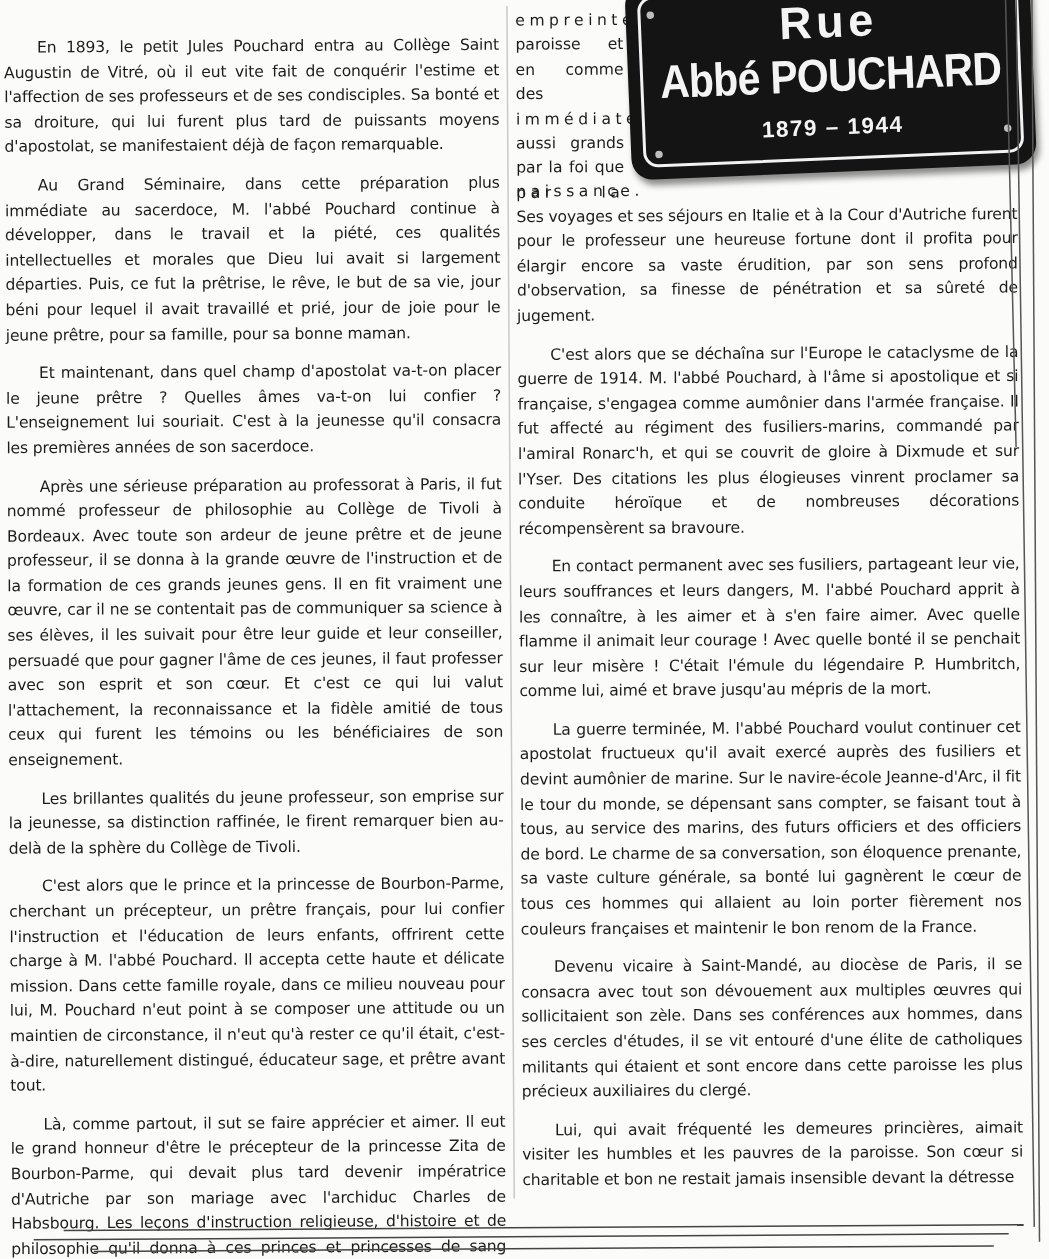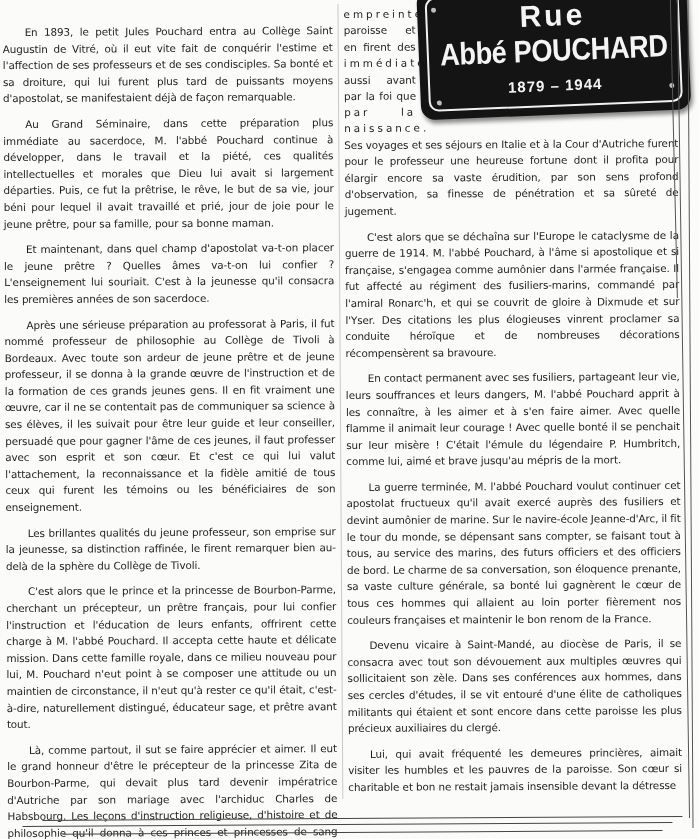--- a/index.html
+++ b/index.html
@@ -146,23 +146,23 @@
     <p>Et maintenant, dans quel champ d'apostolat va-t-on placer le jeune prêtre ? Quelles âmes va-t-on lui confier ? L'enseignement lui souriait. C'est à la jeunesse qu'il consacra les premières années de son sacerdoce.</p>
     <p>Après une sérieuse préparation au professorat à Paris, il fut nommé professeur de philosophie au Collège de Tivoli à Bordeaux. Avec toute son ardeur de jeune prêtre et de jeune professeur, il se donna à la grande œuvre de l'instruction et de la formation de ces grands jeunes gens. Il en fit vraiment une œuvre, car il ne se contentait pas de communiquer sa science à ses élèves, il les suivait pour être leur guide et leur conseiller, persuadé que pour gagner l'âme de ces jeunes, il faut professer avec son esprit et son cœur. Et c'est ce qui lui valut l'attachement, la reconnaissance et la fidèle amitié de tous ceux qui furent les témoins ou les bénéficiaires de son enseignement.</p>
     <p>Les brillantes qualités du jeune professeur, son emprise sur la jeunesse, sa distinction raffinée, le firent remarquer bien au-delà de la sphère du Collège de Tivoli.</p>
     <p>C'est alors que le prince et la princesse de Bourbon-Parme, cherchant un précepteur, un prêtre français, pour lui confier l'instruction et l'éducation de leurs enfants, offrirent cette charge à M. l'abbé Pouchard. Il accepta cette haute et délicate mission. Dans cette famille royale, dans ce milieu nouveau pour lui, M. Pouchard n'eut point à se composer une attitude ou un maintien de circonstance, il n'eut qu'à rester ce qu'il était, c'est-à-dire, naturellement distingué, éducateur sage, et prêtre avant tout.</p>
     <p>Là, comme partout, il sut se faire apprécier et aimer. Il eut le grand honneur d'être le précepteur de la princesse Zita de Bourbon-Parme, qui devait plus tard devenir impératrice d'Autriche par son mariage avec l'archiduc Charles de Habsbourg. Les leçons d'instruction religieuse, d'histoire et de philosophie qu'il donna à ces princes et princesses de sang royal, laissèrent dans l'esprit et le cœur de ses élèves une</p>
   </div>
 
   <div class="narrow">
     <span class="spaced">empreinte</span>
     <span class="normal">paroisse et</span>
-    <span class="normal">en firent des</span>
+    <span class="normal">en comme des</span>
     <span class="spaced">immédiate</span>
-    <span class="normal">aussi avant</span>
+    <span class="normal">aussi grands</span>
     <span class="normal">par la foi que</span>
     <span class="spaced">par la</span>
   </div>
 
   <div class="col col-right">
     <p class="first"><span style="letter-spacing:3px;display:block;text-indent:0;">naissance.</span><span>Ses voyages et ses séjours en Italie et à la Cour d'Autriche furent pour le professeur une heureuse fortune dont il profita pour élargir encore sa vaste érudition, par son sens profond d'observation, sa finesse de pénétration et sa sûreté de jugement.</span></p>
     <p>C'est alors que se déchaîna sur l'Europe le cataclysme de la guerre de 1914. M. l'abbé Pouchard, à l'âme si apostolique et si française, s'engagea comme aumônier dans l'armée française. Il fut affecté au régiment des fusiliers-marins, commandé par l'amiral Ronarc'h, et qui se couvrit de gloire à Dixmude et sur l'Yser. Des citations les plus élogieuses vinrent proclamer sa conduite héroïque et de nombreuses décorations récompensèrent sa bravoure.</p>
     <p>En contact permanent avec ses fusiliers, partageant leur vie, leurs souffrances et leurs dangers, M. l'abbé Pouchard apprit à les connaître, à les aimer et à s'en faire aimer. Avec quelle flamme il animait leur courage ! Avec quelle bonté il se penchait sur leur misère ! C'était l'émule du légendaire P. Humbritch, comme lui, aimé et brave jusqu'au mépris de la mort.</p>
     <p>La guerre terminée, M. l'abbé Pouchard voulut continuer cet apostolat fructueux qu'il avait exercé auprès des fusiliers et devint aumônier de marine. Sur le navire-école Jeanne-d'Arc, il fit le tour du monde, se dépensant sans compter, se faisant tout à tous, au service des marins, des futurs officiers et des officiers de bord. Le charme de sa conversation, son éloquence prenante, sa vaste culture générale, sa bonté lui gagnèrent le cœur de tous ces hommes qui allaient au loin porter fièrement nos couleurs françaises et maintenir le bon renom de la France.</p>
     <p>Devenu vicaire à Saint-Mandé, au diocèse de Paris, il se consacra avec tout son dévouement aux multiples œuvres qui sollicitaient son zèle. Dans ses conférences aux hommes, dans ses cercles d'études, il se vit entouré d'une élite de catholiques militants qui étaient et sont encore dans cette paroisse les plus précieux auxiliaires du clergé.</p>

